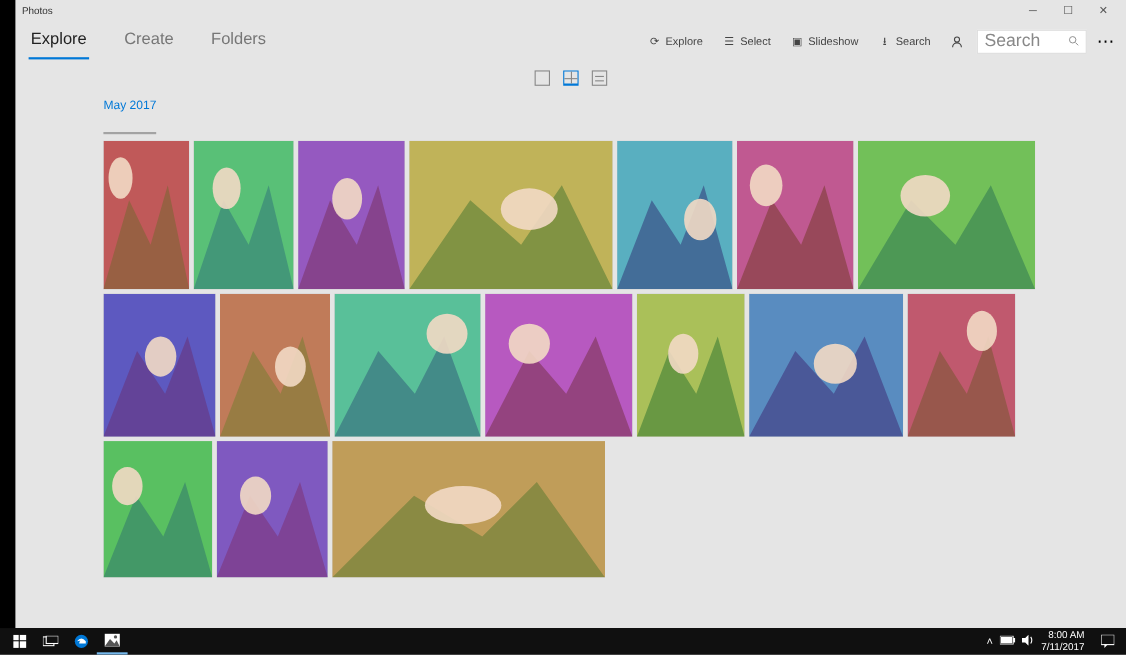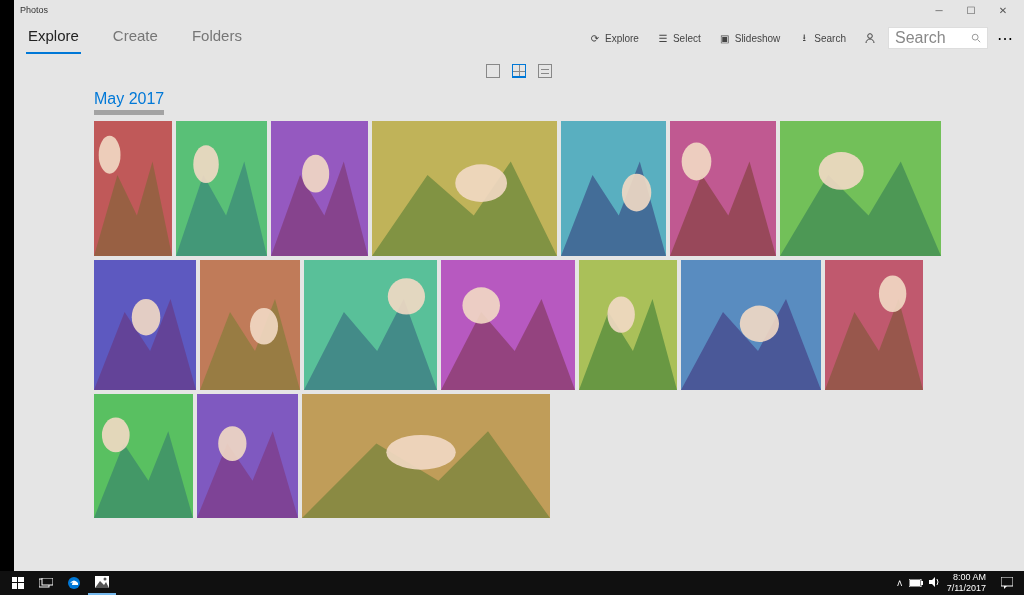--- a/index.html
+++ b/index.html
@@ -66,23 +66,23 @@
     }
     .vm-btn { width: 14px; height: 14px; border: 1px solid #888; cursor: pointer; position:relative; }
     .vm-grid::before, .vm-grid::after { content:""; position:absolute; background:#888; }
     .vm-grid::before { left:50%; top:0; bottom:0; width:1px; }
     .vm-grid::after { top:50%; left:0; right:0; height:1px; }
     .vm-grid.active { border-color:#0078d7; border-bottom: 2px solid #0078d7; margin-bottom:-1px;}
     .vm-list::before, .vm-list::after { content:""; position:absolute; background:#888; left:2px; right:2px; height:1px; }
     .vm-list::before { top:4px; } .vm-list::after { top:8px; }
     .content { padding: 0 80px; overflow-y: auto; flex:1; }
     .date-header {
-      font-size: 16px; color: #0078d7;
-      border-bottom: 5px solid #a3a3a3;
-      display:inline-block; padding-bottom:2px; margin: 8px 0 6px 0;
+      font-size: 11px; color: #0078d7;
+      border-bottom: 2px solid #a3a3a3;
+      display:inline-block; padding-bottom:18px; margin: 8px 0 6px 0;
     }
     .row { display:flex; gap:4px; margin-bottom:4px; }
     .thumb {
       position: relative; cursor: pointer; overflow:hidden;
       background: #ccc;
     }
     .thumb svg { width:100%; height:100%; display:block; }
     
     .r1 .thumb { height: 135px; }
     .r2 .thumb { height: 130px; }

